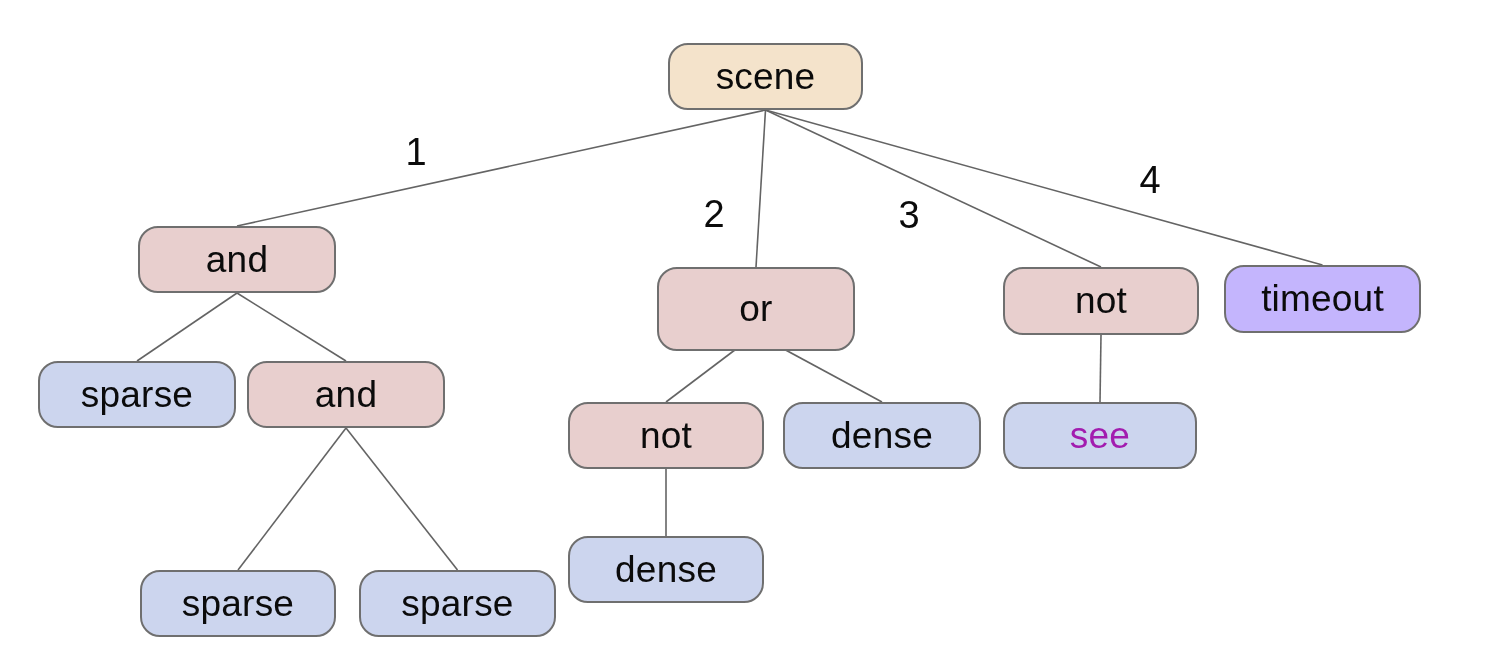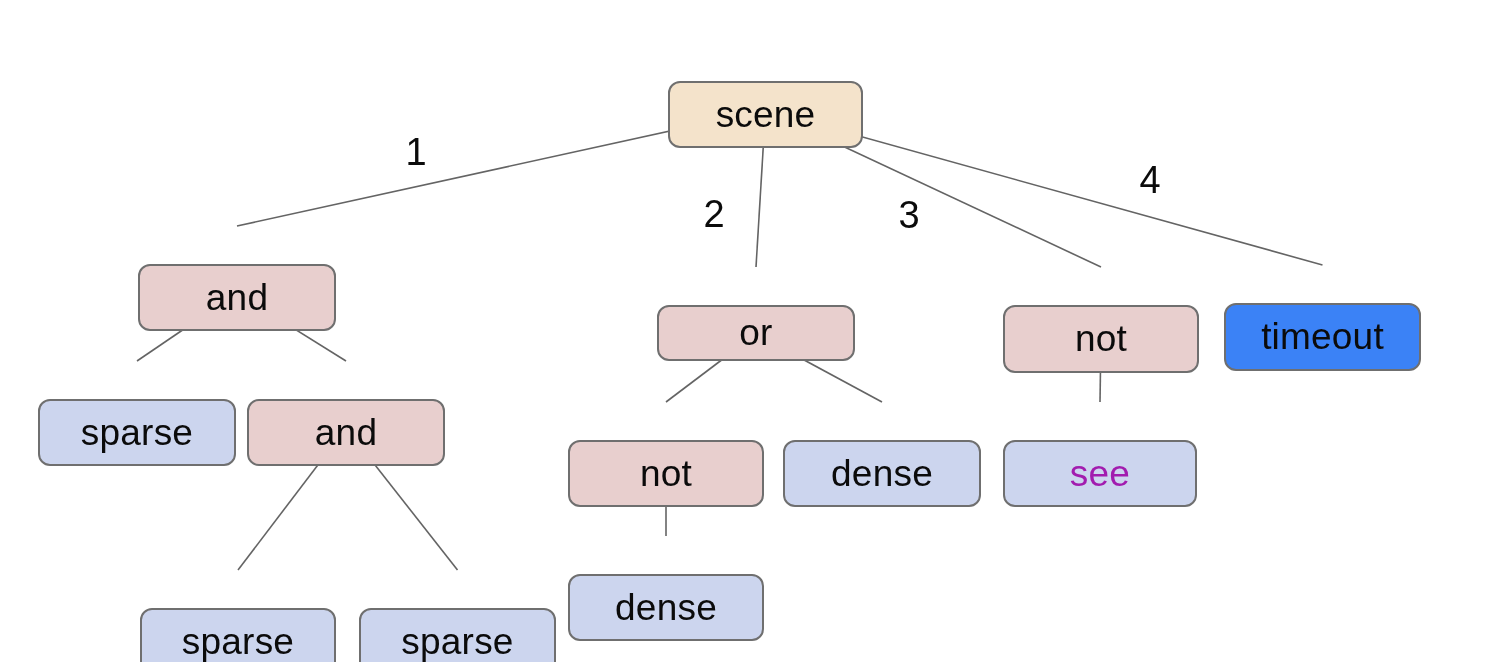--- a/index.html
+++ b/index.html
@@ -22,26 +22,25 @@
     width: 100%;
     height: 100%;
   }
   .node {
     position: absolute;
     box-sizing: border-box;
     display: flex;
     align-items: center;
     justify-content: center;
     border: 2px solid #6f6f6f;
-    border-radius: 12px;
+    border-radius: 20px;
     font-size: 37px;
     color: #0b0b0b;
     letter-spacing: 0.2px;
     white-space: nowrap;
-    margin-top: 38px;
   }
   .edge-label {
     font-size: 38px;
     fill: #0b0b0b;
     font-family: "Liberation Sans", sans-serif;
   }
 </style>
 </head>
 <body>
 
@@ -64,27 +63,27 @@
       <line x1="666" y1="469" x2="666" y2="536" stroke="#646464" stroke-width="1.6"></line>
       <line x1="1101" y1="335" x2="1100" y2="402" stroke="#646464" stroke-width="1.6"></line>
     </svg>
   <div id="node-layer">
       <div class="node" style="left: 668px; top: 43px; width: 195px; height: 67px; background: rgb(244, 227, 203); border-color: rgb(111, 111, 111); color: rgb(11, 11, 11);">
         <span>scene</span>
       </div>
       <div class="node" style="left: 138px; top: 226px; width: 198px; height: 67px; background: rgb(232, 207, 206); border-color: rgb(111, 111, 111); color: rgb(11, 11, 11);">
         <span>and</span>
       </div>
-      <div class="node" style="left: 657px; top: 267px; width: 198px; height: 56px; background: rgb(232, 207, 206); border-color: rgb(111, 111, 111); color: rgb(11, 11, 11);">
+      <div class="node" style="left: 657px; top: 267px; width: 198px; height: 84px; background: rgb(232, 207, 206); border-color: rgb(111, 111, 111); color: rgb(11, 11, 11);">
         <span>or</span>
       </div>
       <div class="node" style="left: 1003px; top: 267px; width: 196px; height: 68px; background: rgb(232, 207, 206); border-color: rgb(111, 111, 111); color: rgb(11, 11, 11);">
         <span>not</span>
       </div>
-      <div class="node" style="left: 1224px; top: 265px; width: 197px; height: 68px; background: #3b82f6; border-color: rgb(111, 111, 111); color: rgb(11, 11, 11);">
+      <div class="node" style="left: 1224px; top: 265px; width: 197px; height: 68px; background: #c4b5fd; border-color: rgb(111, 111, 111); color: rgb(11, 11, 11);">
         <span>timeout</span>
       </div>
       <div class="node" style="left: 38px; top: 361px; width: 198px; height: 67px; background: rgb(204, 213, 238); border-color: rgb(111, 111, 111); color: rgb(11, 11, 11);">
         <span>sparse</span>
       </div>
       <div class="node" style="left: 247px; top: 361px; width: 198px; height: 67px; background: rgb(232, 207, 206); border-color: rgb(111, 111, 111); color: rgb(11, 11, 11);">
         <span>and</span>
       </div>
       <div class="node" style="left: 568px; top: 402px; width: 196px; height: 67px; background: rgb(232, 207, 206); border-color: rgb(111, 111, 111); color: rgb(11, 11, 11);">
         <span>not</span>

